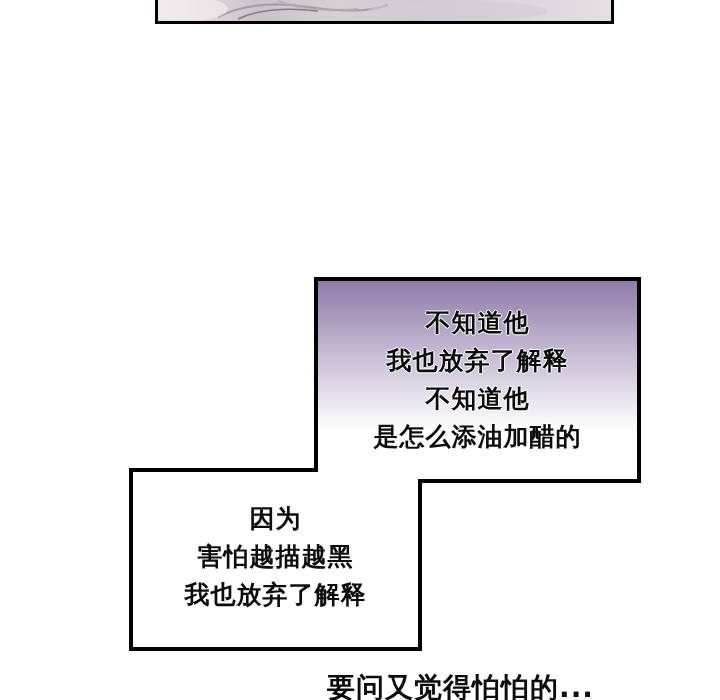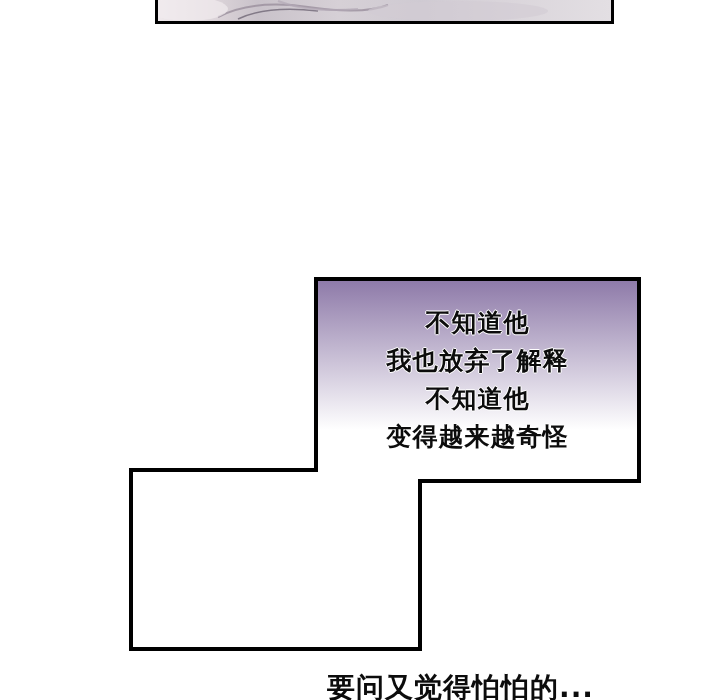--- a/index.html
+++ b/index.html
@@ -94,19 +94,24 @@
         <stop id="grad-bottom" offset="1" stop-color="#ffffff"></stop>
       </linearGradient>
     </defs>
     <polygon id="bubble-outline" points="131,470 316,470 316,279 639,279 639,481 420,481 420,649 131,649" fill="url(#bubbleGrad)" stroke="#000000" stroke-width="4" stroke-linejoin="miter"></polygon>
   </svg>
 
   <div class="bubble-text upper">
     <div>不知道他</div>
     <div>我也放弃了解释</div>
     <div>不知道他</div>
-    <div>变得越来越奇怪</div>
+    <div>是怎么添油加醋的</div>
   </div>
 
+  <div class="bubble-text lower">
+    <div>因为</div>
+    <div>害怕越描越黑</div>
+    <div>我也放弃了解释</div>
+  </div>
 
   <div class="caption">要问又觉得怕怕的...</div>
 
 </div>
 
 </body></html>

